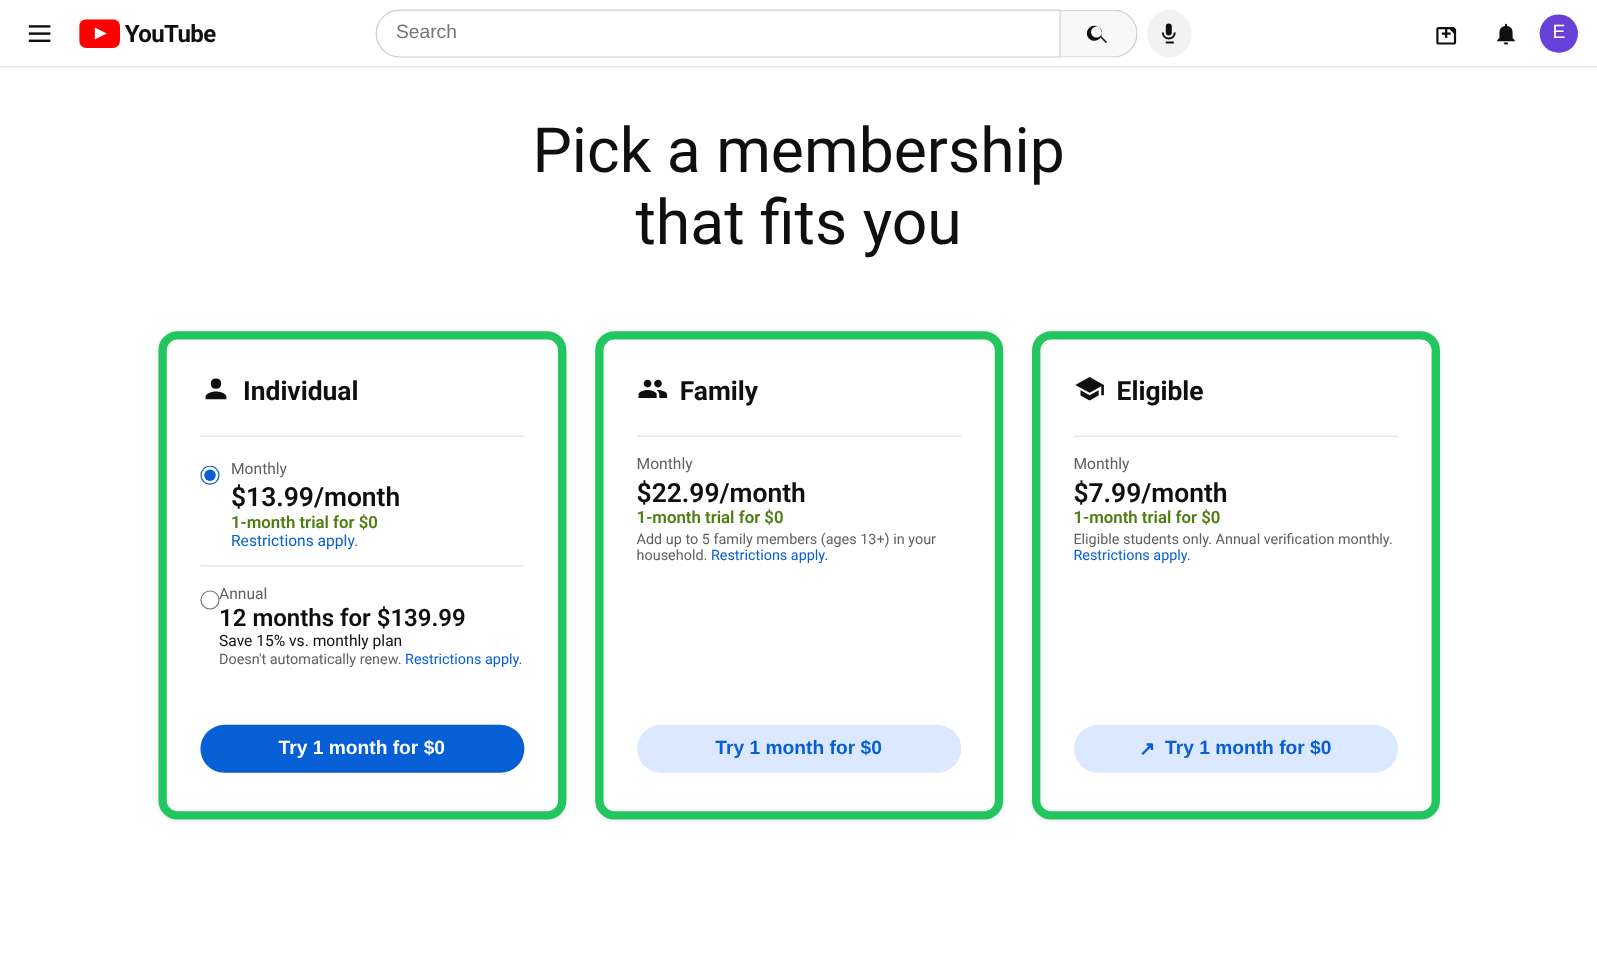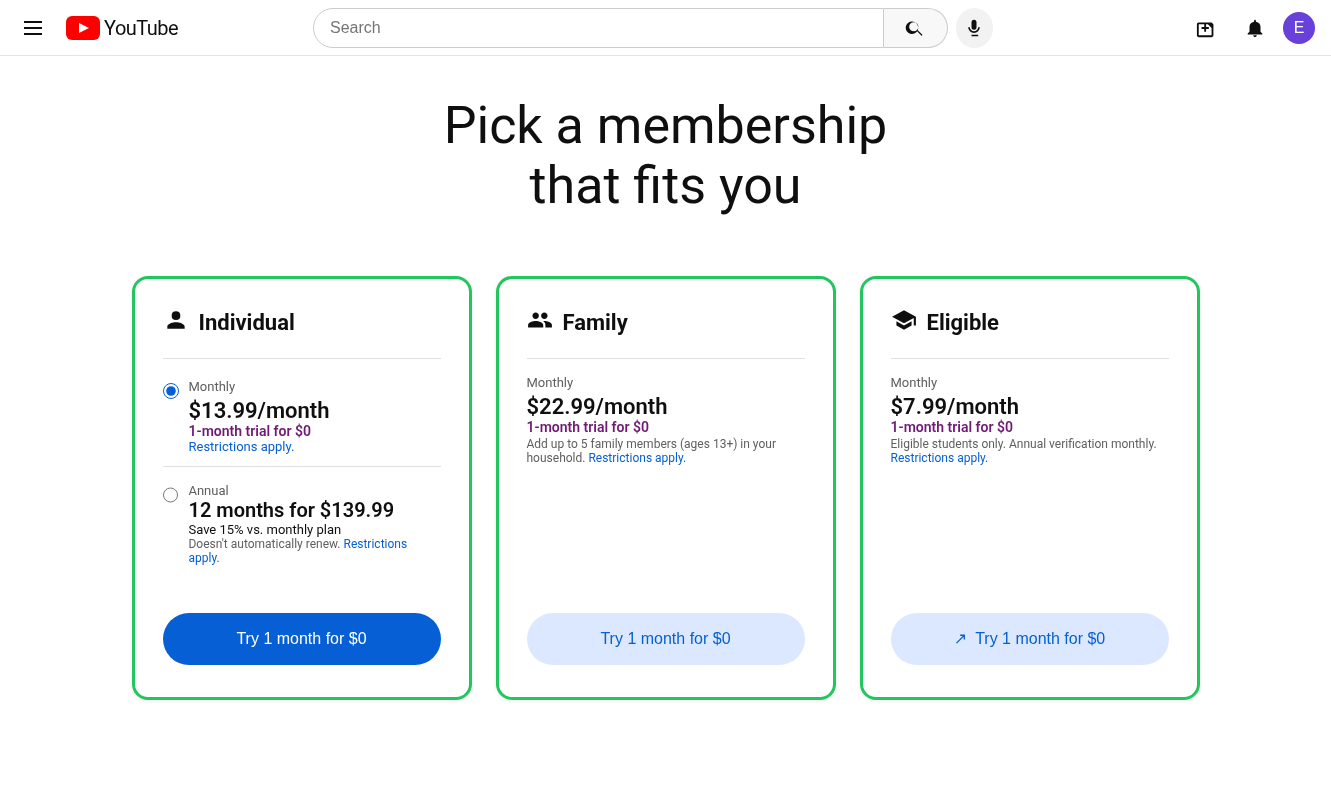--- a/index.html
+++ b/index.html
@@ -47,21 +47,21 @@
       gap: 4px;
       text-decoration: none;
       cursor: pointer;
     }
     .yt-icon {
       width: 34px;
       height: 24px;
     }
     .yt-wordmark {
       font-size: 20px;
-      font-weight: 400;
+      font-weight: 700;
       color: #0f0f0f;
       letter-spacing: -0.5px;
     }
 
     .header-center {
       flex: 1;
       display: flex;
       align-items: center;
       max-width: 680px;
       margin: 0 auto;
@@ -164,21 +164,21 @@
 
     
     .plans-container {
       display: flex;
       gap: 24px;
       justify-content: center;
       flex-wrap: wrap;
     }
     .plan-card {
       background: #fff;
-      border: 3px solid #22c55e;
+      border: 7px solid #22c55e;
       border-radius: 16px;
       padding: 28px 28px 32px;
       width: 340px;
       min-height: 360px;
       display: flex;
       flex-direction: column;
       box-shadow: 0 1px 4px rgba(0,0,0,0.08);
     }
     .plan-header {
       display: flex;
@@ -208,39 +208,39 @@
       margin-bottom: 4px;
     }
     .billing-price {
       font-size: 22px;
       font-weight: 600;
       color: #0f0f0f;
     }
     .billing-trial {
       font-size: 14px;
       font-weight: 600;
-      color: #701a75;
+      color: #4d7c0f;
     }
     .billing-link {
       font-size: 13px;
       color: #065fd4;
       cursor: pointer;
     }
     .billing-note {
       font-size: 12px;
       color: #606060;
       margin-top: 2px;
     }
     .billing-note a, .billing-note .link {
       color: #065fd4;
     }
     .radio-option {
       display: flex;
       align-items: flex-start;
-      gap: 10px;
+      gap: 0;
       margin-bottom: 8px;
     }
     .radio-input {
       margin-top: 4px;
       accent-color: #065fd4;
       width: 16px;
       height: 16px;
       cursor: pointer;
     }
     .annual-label {
@@ -261,25 +261,25 @@
       color: #606060;
     }
     .annual-note .link { color: #065fd4; }
 
     .cta-btn {
       margin-top: auto;
       padding-top: 24px;
     }
     .cta-btn button {
       width: 100%;
-      height: 52px;
+      height: 40px;
       border-radius: 40px;
       border: none;
       font-size: 16px;
-      font-weight: 400;
+      font-weight: 700;
       cursor: pointer;
       display: flex;
       align-items: center;
       justify-content: center;
       gap: 8px;
       text-align: center;
     }
     .cta-primary {
       background: #065fd4;
       color: #fff;

